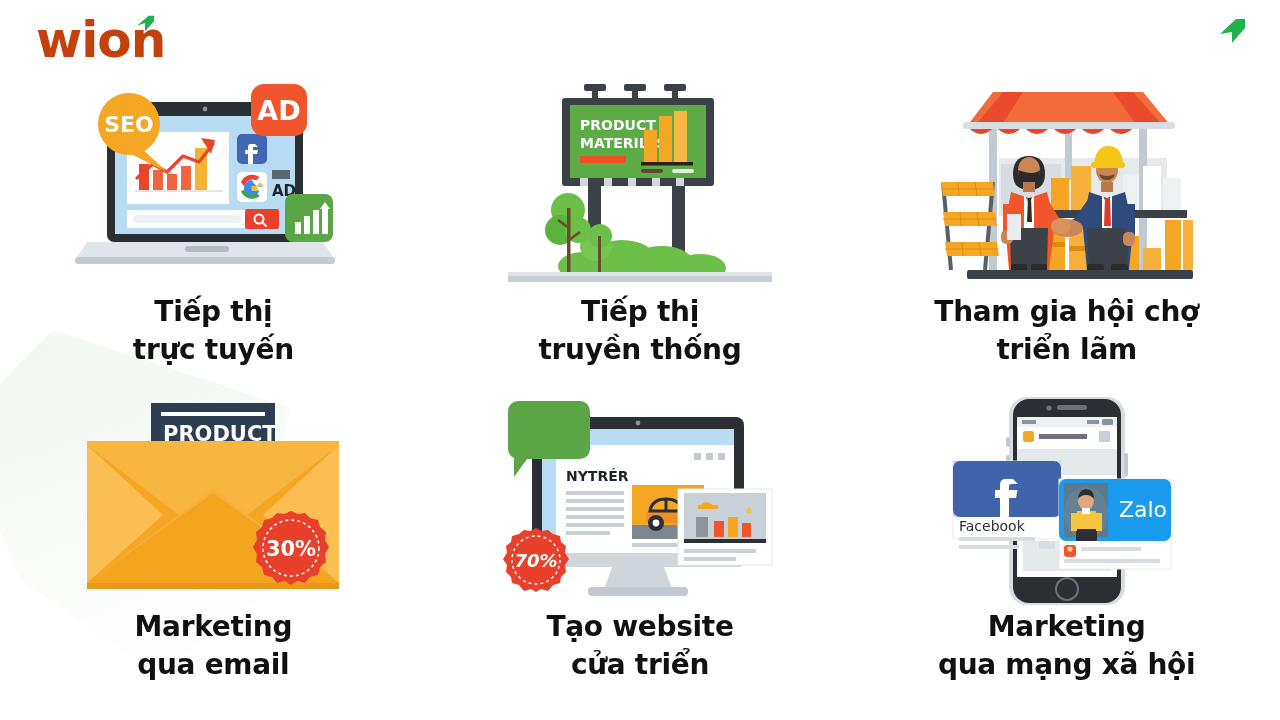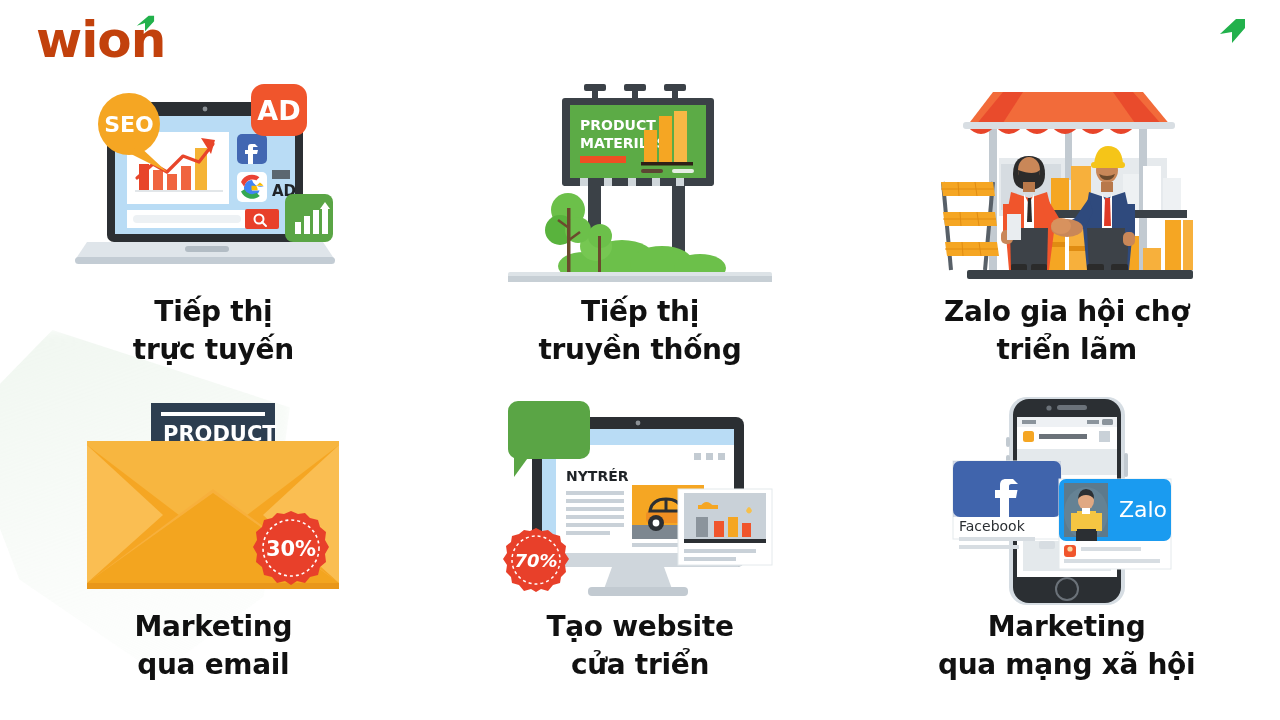--- a/index.html
+++ b/index.html
@@ -314,21 +314,21 @@
             <rect x="198" y="126" width="10" height="34" fill="#2f4a7d"></rect>
             <rect x="196" y="154" width="12" height="14" rx="5" fill="#c98758"></rect>
           </g>
 
           <ellipse cx="140" cy="150" rx="16" ry="9" fill="#c98758"></ellipse>
           <ellipse cx="134" cy="148" rx="10" ry="8" fill="#d8925e"></ellipse>
 
           <rect x="40" y="192" width="226" height="9" rx="2" fill="#3a4147"></rect>
         </svg>
       </div>
-      <div class="caption">Zalo gia hội chợ
+      <div class="caption">Tham gia hội chợ
 triển lãm</div>
     </div>
 
     <div class="cell">
       <div class="art">
         <svg viewBox="0 0 280 215" width="280" height="215">
 
           <g>
             <rect x="78" y="10" width="124" height="116" fill="#ffffff"></rect>
             <rect x="78" y="10" width="124" height="46" fill="#2d3e50"></rect>

